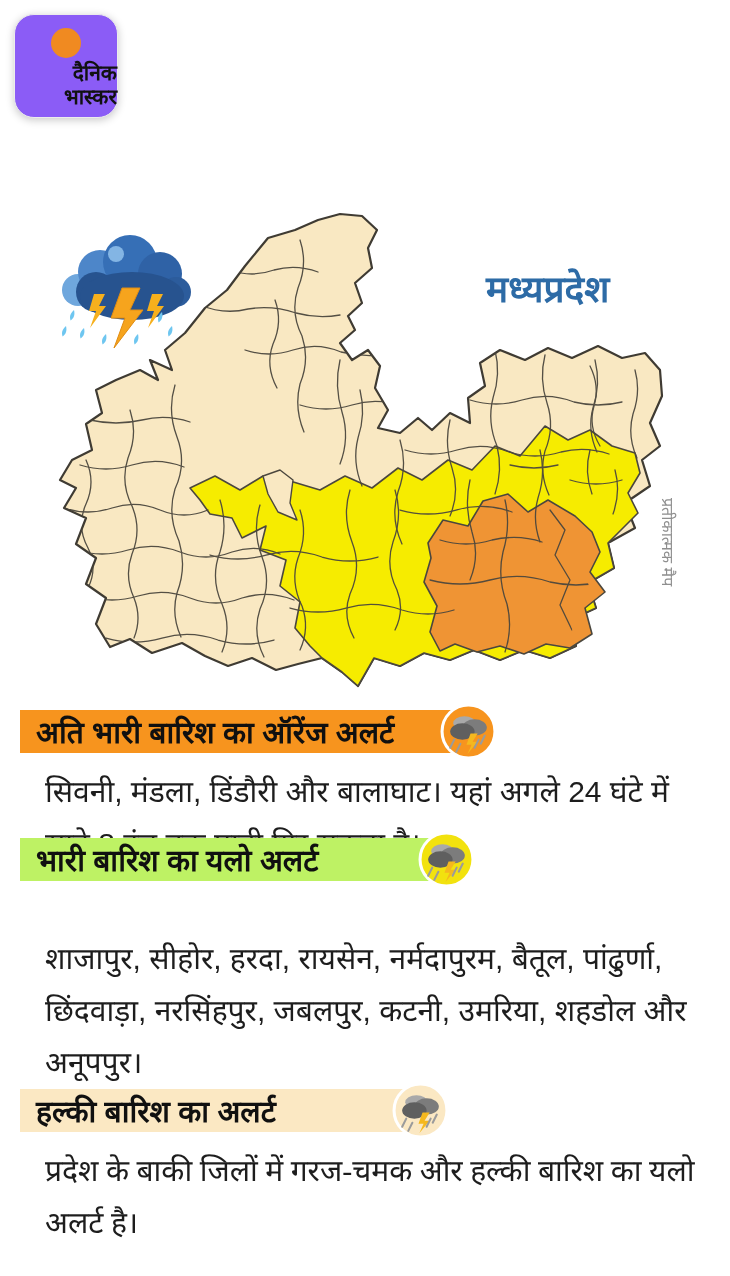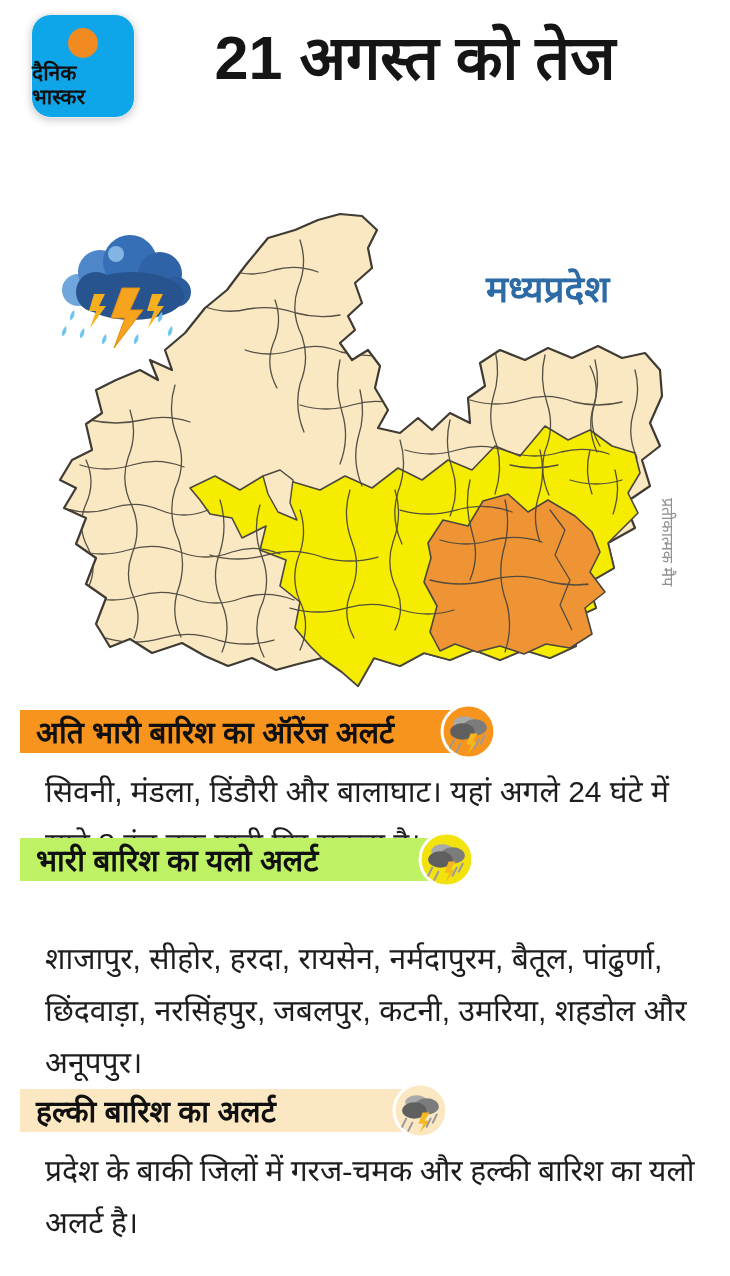--- a/index.html
+++ b/index.html
@@ -2,23 +2,23 @@
 <html><head>
 <meta charset="utf-8">
 <style>
   html,body{margin:0;padding:0;}
   body{
     width:730px;height:1276px;position:relative;background:#ffffff;overflow:hidden;
     font-family:"Liberation Sans","DejaVu Sans",sans-serif;
   }
   
   .logo{
-    position:absolute;left:31px;top:14px;width:102px;height:102px;
-    background:#0ea5e9;border-radius:20px;border:1px solid #ececec;
-    box-shadow:0 2px 8px rgba(0,0,0,.22);text-align:left;
+    position:absolute;left:14px;top:14px;width:102px;height:102px;
+    background:#8b5cf6;border-radius:20px;border:1px solid #ececec;
+    box-shadow:0 2px 8px rgba(0,0,0,.22);text-align:right;
   }
   .logo-dot{position:absolute;left:36px;top:13px;width:30px;height:30px;border-radius:50%;background:#f08a21;}
   .logo-text{position:absolute;left:0;top:46px;width:102px;font-size:21px;line-height:24px;font-weight:900;color:#111;}
   
   .title{
     position:absolute;left:112px;top:16px;width:606px;text-align:center;
     font-size:61px;line-height:84px;font-weight:800;color:#151515;letter-spacing:0;
   }
   
   .map-wrap{position:absolute;left:50px;top:210px;width:620px;height:487px;}
@@ -53,21 +53,20 @@
 
 <div class="logo">
   <div class="logo-dot"></div>
   <div class="logo-text">
     <div>दैनिक</div>
     <div>भास्कर</div>
   </div>
 </div>
 
 <div class="title">
-  <div>21 अगस्त को तेज</div>
 </div>
 
 <div class="map-wrap">
 <svg width="620" height="487" viewBox="0 0 620 487">
   <defs>
     <clipPath id="stateClip">
       <path d="M135,123 L155,98 L177,80 L195,56 L218,28 L245,20 L268,10 L290,4 L312,6 L327,20 L318,38 L322,58 L305,73 L312,93 L298,106 L305,120 L290,133 L302,150 L318,140 L330,156 L325,178 L338,200 L328,218 L350,223 L368,208 L382,220 L400,203 L420,213 L418,188 L435,176 L430,153 L450,140 L475,150 L498,138 L522,148 L548,136 L572,148 L595,143 L610,160 L612,186 L600,213 L610,236 L592,250 L600,276 L575,293 L585,318 L558,333 L564,358 L538,373 L546,398 L520,410 L526,436 L500,448 L474,440 L450,450 L424,440 L400,450 L374,443 L350,456 L324,448 L308,476 L292,462 L272,448 L248,454 L226,460 L202,448 L178,456 L155,446 L132,433 L102,443 L80,429 L60,437 L46,414 L56,388 L36,374 L46,348 L26,334 L36,308 L14,298 L26,278 L10,270 L22,250 L42,240 L36,214 L52,203 L46,180 L66,170 L90,160 L108,170 L100,150 L122,160 L115,140 Z"></path>
     </clipPath>
   </defs>
 

